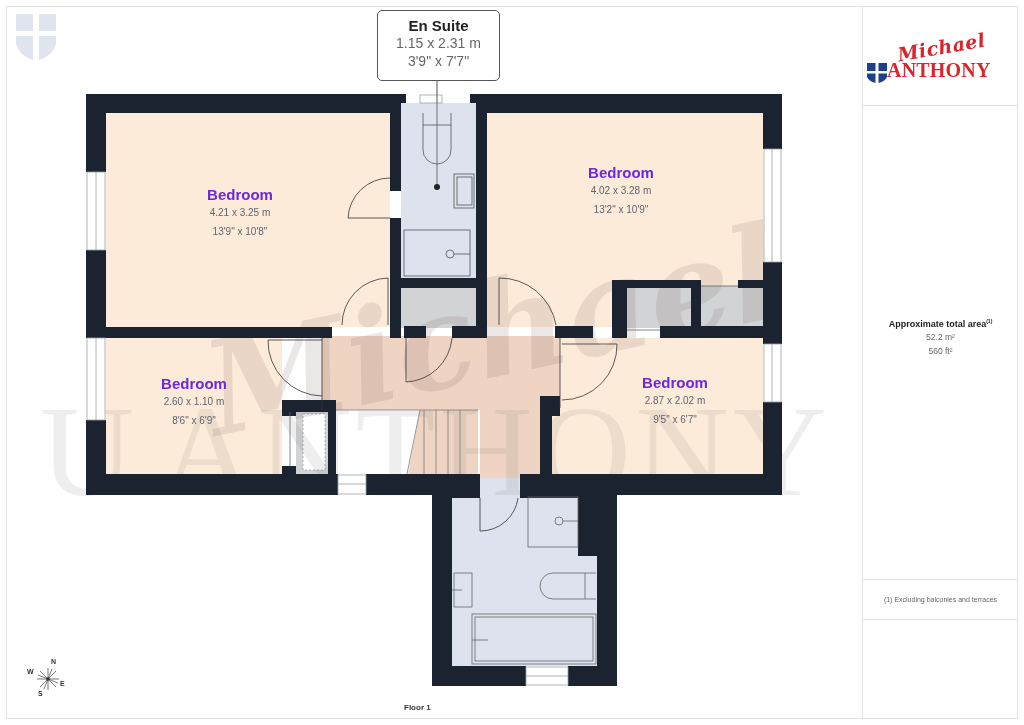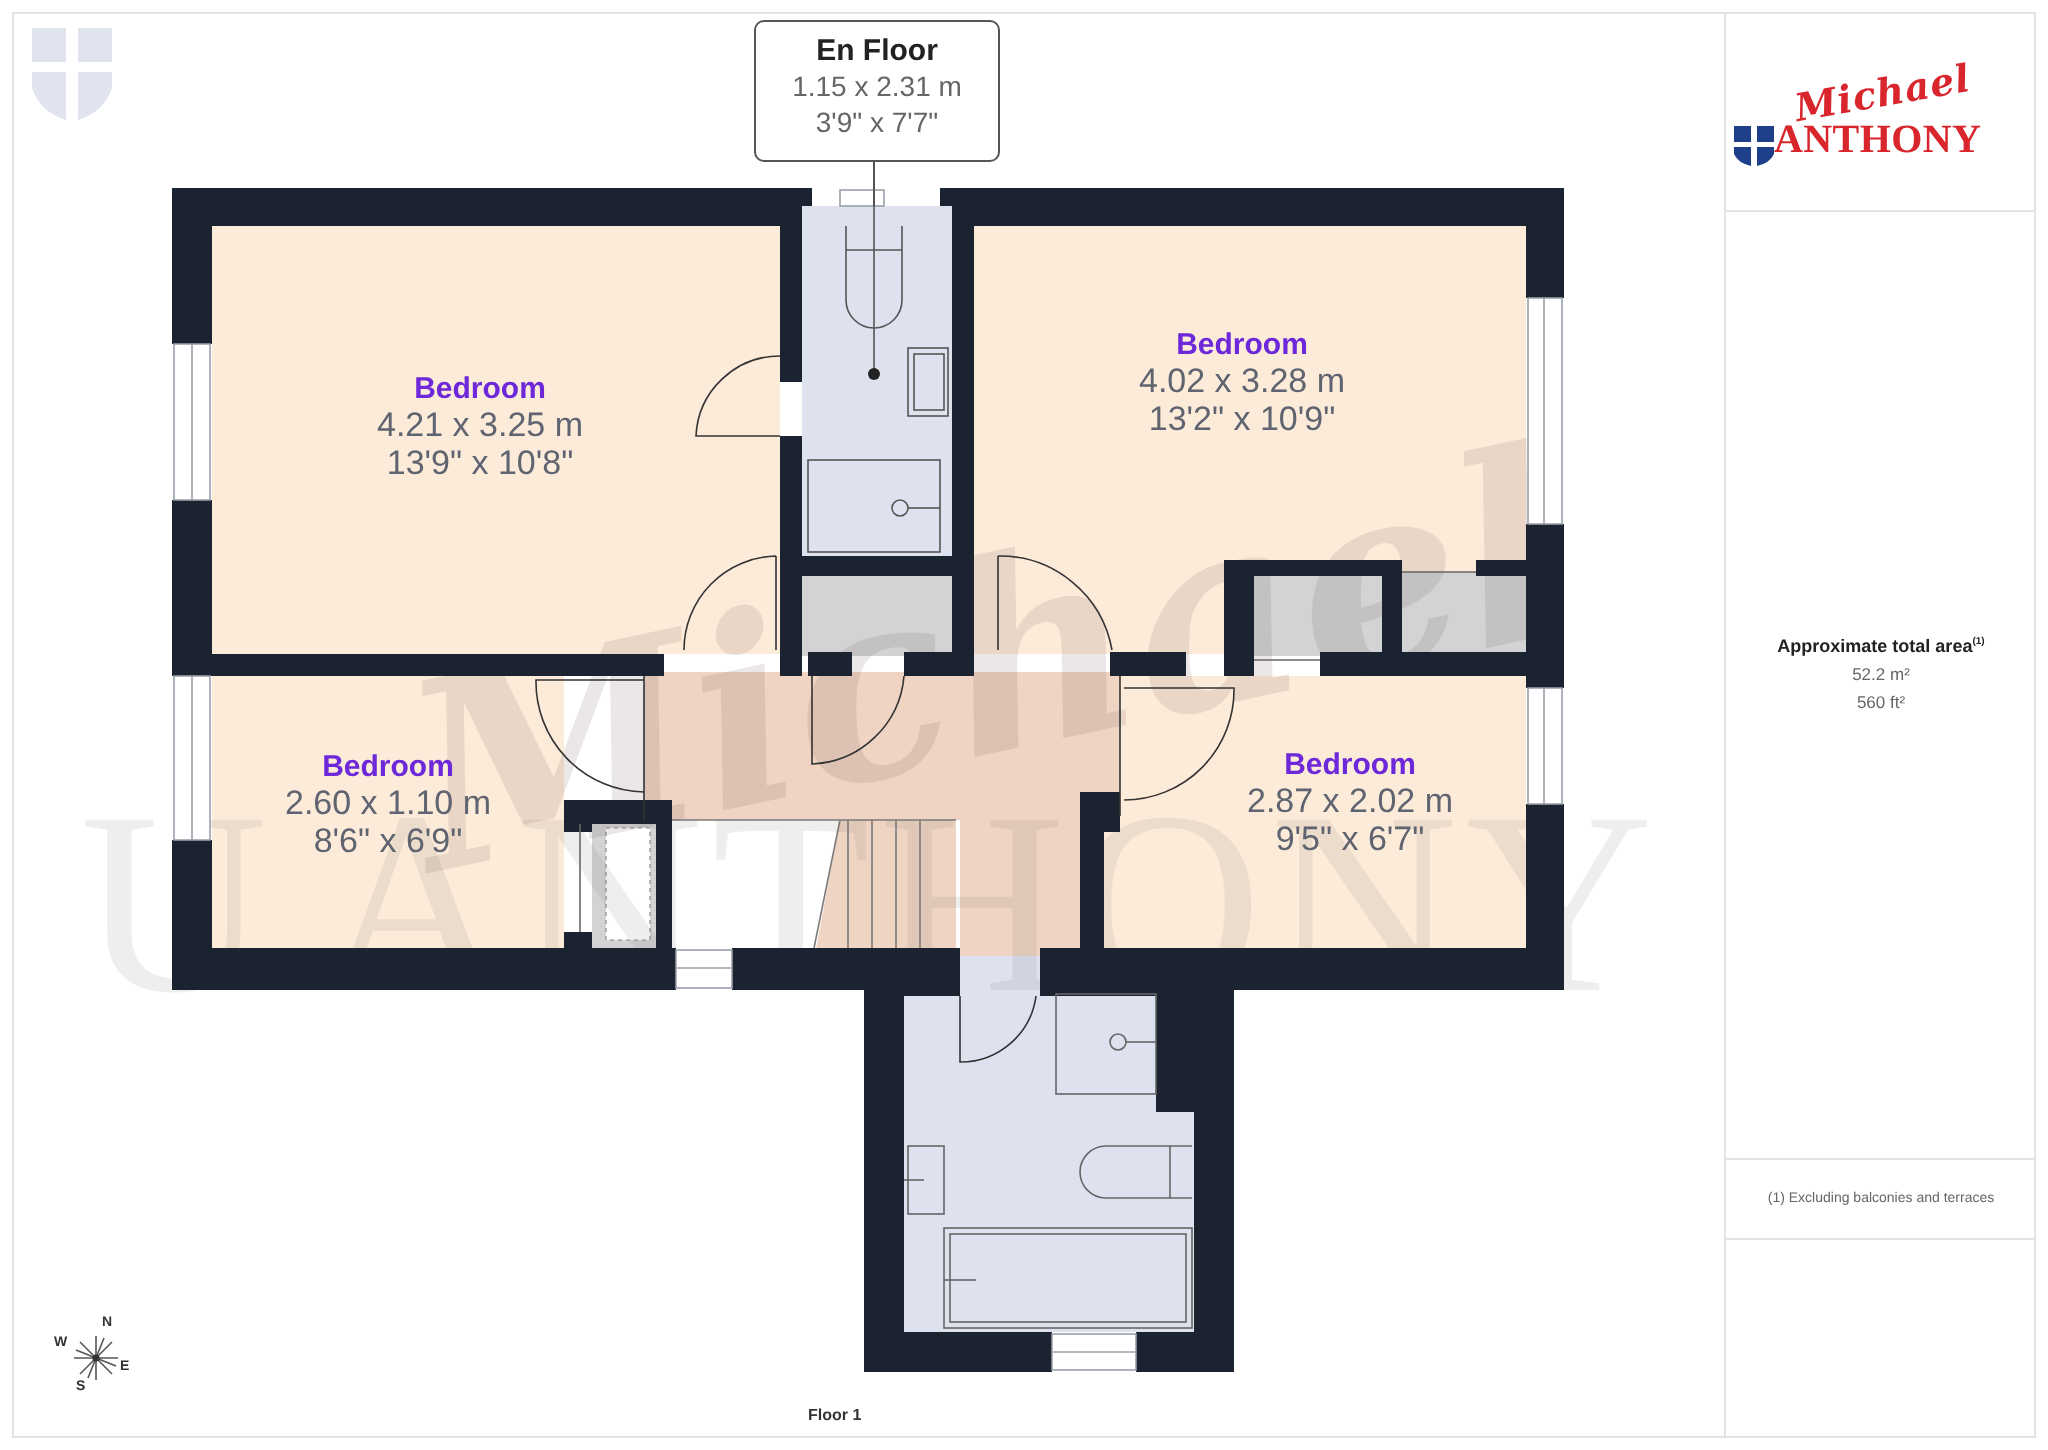--- a/index.html
+++ b/index.html
@@ -25,21 +25,21 @@
   .corner-shield{position:absolute;left:14px;top:12px;width:44px;height:50px;}
   .compass{position:absolute;left:26px;top:660px;width:44px;height:40px;}
   .compass span{position:absolute;font-size:7px;font-weight:bold;color:#333;}
   .floor-label{position:absolute;left:404px;top:703px;font-size:8px;font-weight:bold;color:#333;}
   .plan-svg{position:absolute;left:0;top:0;}
   .callout{position:absolute;left:377px;top:10px;width:123px;height:71px;border:1.3px solid #555;border-radius:5px;background:#fff;box-sizing:border-box;text-align:center;}
   .callout .t{font-size:15px;font-weight:bold;color:#222;margin-top:6px;}
   .callout .d{font-size:14px;color:#666;line-height:18px;}
   .room-label{position:absolute;text-align:center;transform:translateX(-50%);white-space:nowrap;}
   .room-label .n{font-size:15px;font-weight:bold;color:#6d28d9;}
-  .room-label .m{font-size:17px;color:#5f6470;line-height:19px;}
+  .room-label .m{font-size:10px;color:#5f6470;line-height:19px;}
 </style>
 </head>
 <body>
 
 <div class="page-frame"></div>
 
 <div class="plan-area">
 
   <svg class="corner-shield" viewBox="0 0 44 50">
     <rect x="2" y="2" width="17" height="17" fill="#dfe4ee"></rect>
@@ -198,21 +198,21 @@
     <g stroke="#666" stroke-width="0.8" fill="none">
       <line x1="627" y1="330" x2="660" y2="330"></line>
       <line x1="701" y1="286" x2="738" y2="286"></line>
       <line x1="290" y1="412" x2="290" y2="466"></line>
     </g>
 
     <line x1="437" y1="81" x2="437" y2="103" stroke="#555" stroke-width="1"></line>
   </svg>
 
   <div class="callout">
-    <div class="t">En Floor</div>
+    <div class="t">En Suite</div>
     <div class="d">1.15 x 2.31 m</div>
     <div class="d">3'9" x 7'7"</div>
   </div>
 
   <div class="room-label" style="left:240px;top:186px;">
     <div class="n">Bedroom</div>
     <div class="m">4.21 x 3.25 m</div>
     <div class="m">13'9" x 10'8"</div>
   </div>
   <div class="room-label" style="left:621px;top:164px;">

